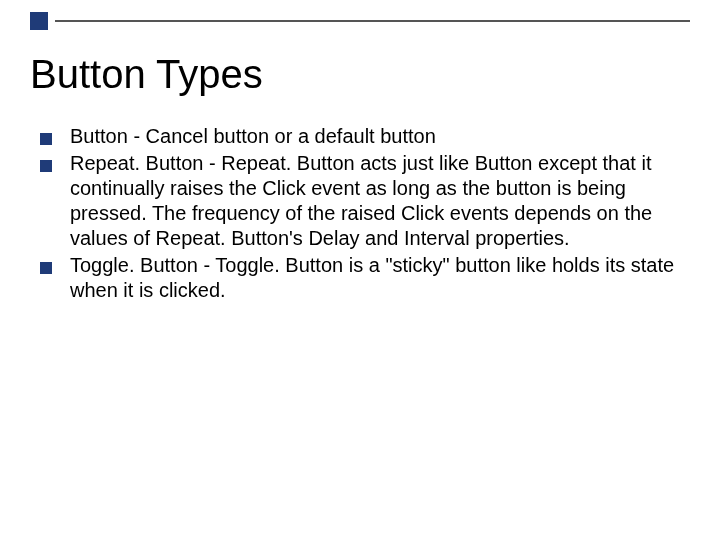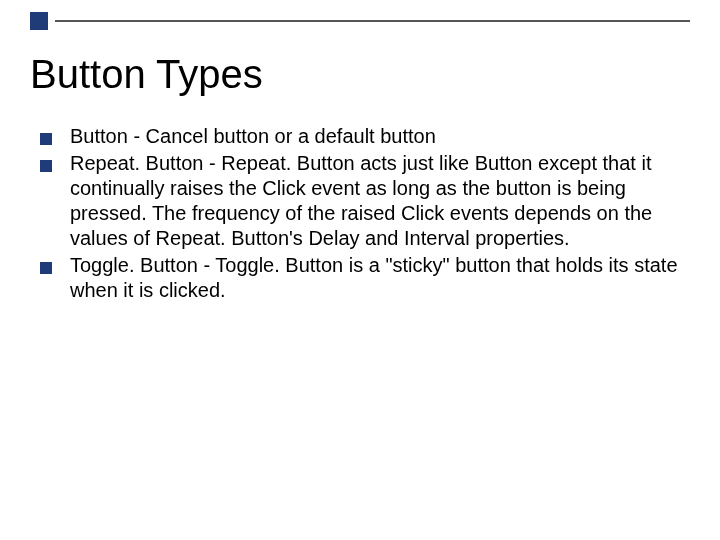--- a/index.html
+++ b/index.html
@@ -76,16 +76,16 @@
     <div class="bullet-row">
       <div class="bullet-icon"></div>
       <div class="bullet-text">Button - Cancel button or a default button</div>
     </div>
     <div class="bullet-row">
       <div class="bullet-icon"></div>
       <div class="bullet-text">Repeat. Button - Repeat. Button acts just like Button except that it continually raises the Click event as long as the button is being pressed. The frequency of the raised Click events depends on the values of Repeat. Button's Delay and Interval properties.</div>
     </div>
     <div class="bullet-row">
       <div class="bullet-icon"></div>
-      <div class="bullet-text">Toggle. Button - Toggle. Button is a "sticky" button that holds its state when it is clicked.</div>
+      <div class="bullet-text">Toggle. Button - Toggle. Button is a "sticky" button like holds its state when it is clicked.</div>
     </div>
   </div>
 </div>
 
 </body></html>

